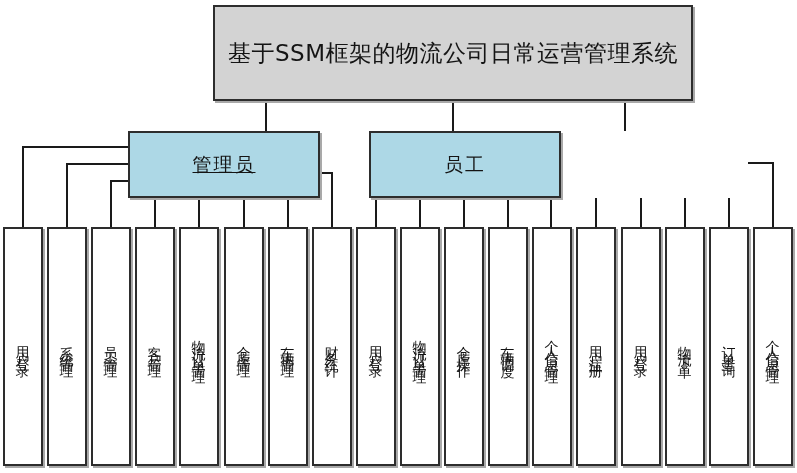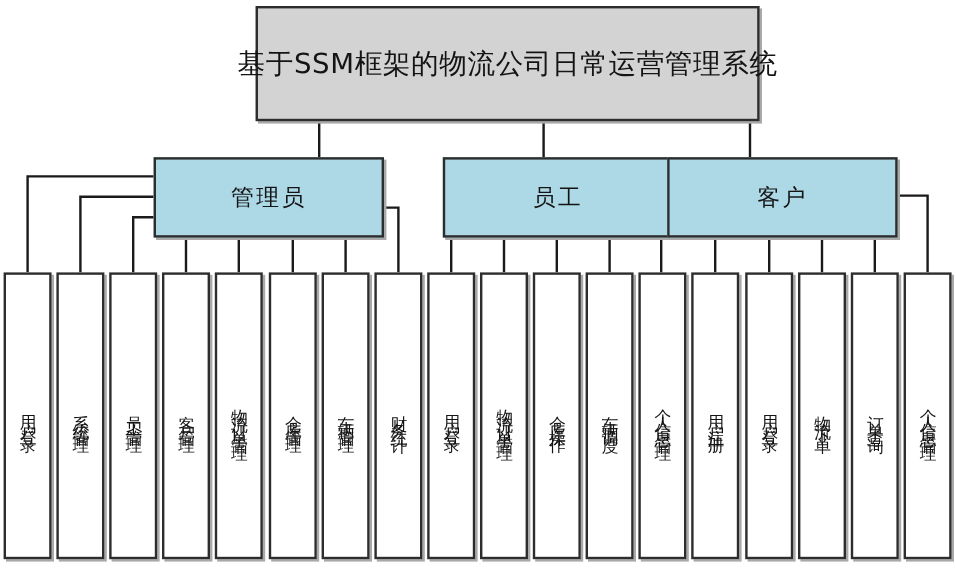--- a/index.html
+++ b/index.html
@@ -29,36 +29,36 @@
     box-shadow: 2px 2px 0 #a9a9a9;
     display: flex;
     align-items: center;
     justify-content: center;
     color: #141414;
     text-align: center;
   }
   .title-box {
     left: 213px;
     top: 5px;
-    width: 420px;
+    width: 480px;
     height: 96px;
     background: #d3d3d3;
     font-size: 23px;
     letter-spacing: 0.5px;
     white-space: nowrap;
   }
   .cat {
     top: 131px;
     width: 192px;
     height: 67px;
     background: #add8e6;
     font-size: 19px;
     letter-spacing: 2px;
   }
-  .cat-admin    { left: 128px; }
+  .cat-admin    { left: 128px; text-decoration: underline; }
   .cat-staff    { left: 357px; margin-left: 12px; }
   .cat-customer { left: 556px; }
   .leaf {
     top: 227px;
     width: 40px;
     height: 239px;
     background: #ffffff;
     font-size: 14px;
   }
   .vtext {
@@ -97,23 +97,20 @@
 
   <div class="box title-box">
     <span>基于SSM框架的物流公司日常运营管理系统</span>
   </div>
 
   <div class="box cat cat-admin">
     <span>管理员</span>
   </div>
   <div class="box cat cat-staff">
     <span>员工</span>
-  </div>
-  <div class="box cat cat-customer">
-    <span>客户</span>
   </div>
 
   <div class="box leaf" style="left:3px">
       <span class="vtext">用户登录</span>
     </div>
   <div class="box leaf" style="left:47px">
       <span class="vtext">系统管理</span>
     </div>
   <div class="box leaf" style="left:91px">
       <span class="vtext">员工管理</span>

